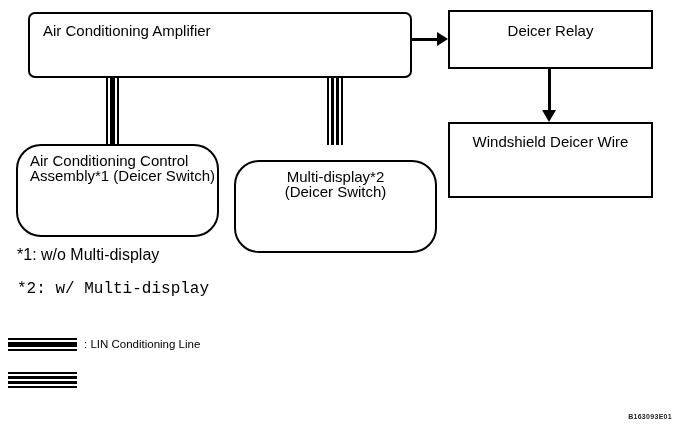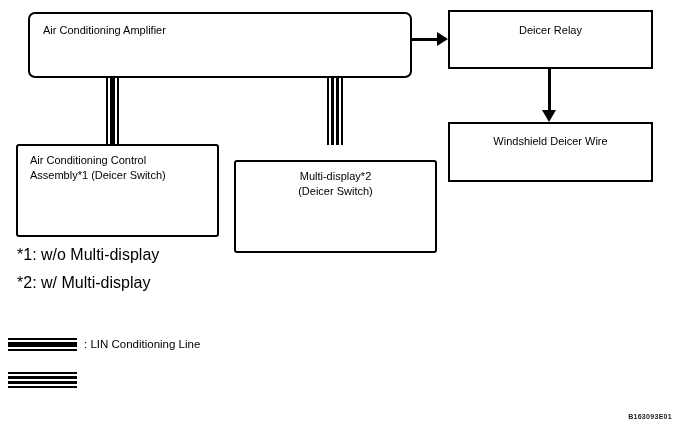--- a/index.html
+++ b/index.html
@@ -10,40 +10,40 @@
     width: 677px;
     height: 435px;
     background: #ffffff;
     overflow: hidden;
     color: #000;
   }
   .box {
     position: absolute;
     border: 2px solid #000;
     background: #fff;
-    font-size: 11px;
+    font-size: 15px;
     line-height: 15px;
     color: #000;
   }
   .box span { white-space: pre-line; display: block; }
   .amplifier {
     left: 28px; top: 12px; width: 384px; height: 66px;
     border-radius: 7px;
     padding: 9px 0 0 13px;
   }
   .relay {
     left: 448px; top: 10px; width: 205px; height: 59px;
     text-align: center; padding-top: 11px;
   }
   .windshield {
-    left: 448px; top: 122px; width: 205px; height: 60px;
+    left: 448px; top: 122px; width: 205px; height: 76px;
     text-align: center; padding-top: 10px;
   }
   .round-box {
-    border-radius: 3px;
+    border-radius: 25px;
     top: 144px; width: 203px; height: 93px;
     padding-top: 7px;
   }
   .box1 { left: 16px; padding-left: 12px; }
   .box2 { left: 234px; text-align: center; margin-top: 16px; }
 
   
   .conn { position: absolute; }
   .lin-v {
     left: 106px; top: 77px; width: 13px; height: 68px;
@@ -67,21 +67,21 @@
   .v-head {
     position: absolute; left: 542px; top: 110px; width: 0; height: 0;
     border-top: 12px solid #000; border-left: 7px solid transparent; border-right: 7px solid transparent;
   }
 
   .footnote {
     position: absolute; left: 17px;
     font-size: 16px; color: #000;
   }
   .f1 { top: 246px; }
-  .f2 { top: 274px; }
+  .f2 { top: 280px; font-family: Liberation Mono, monospace; }
 
   
   .legend-bar { position: absolute; left: 8px; width: 69px; }
   .lin-h {
     top: 338px; height: 13px;
     background: linear-gradient(to bottom,
       #000 0 2px, #fff 2px 4px, #000 4px 9px, #fff 9px 11px, #000 11px 13px);
   }
   .can-h {
     top: 372px; height: 16px;

